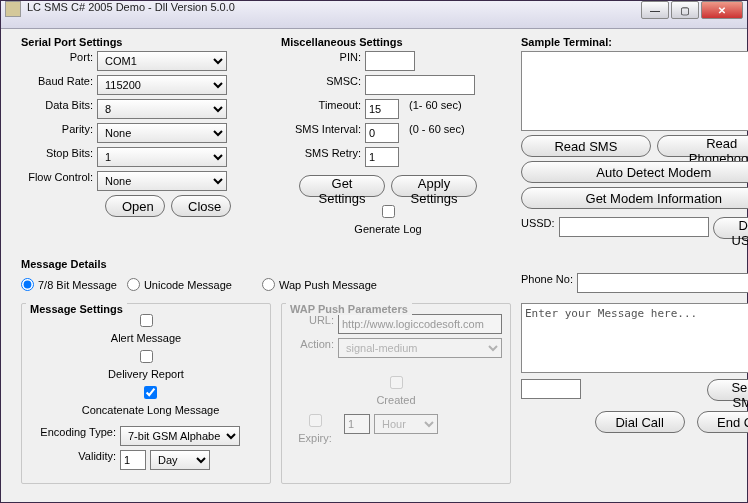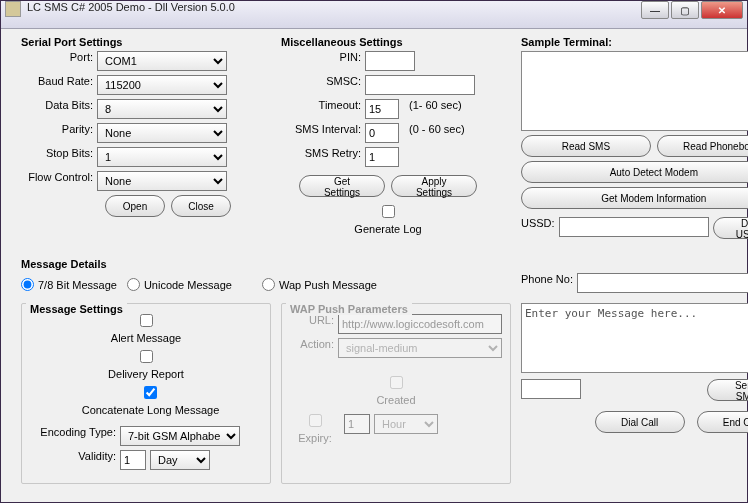--- a/index.html
+++ b/index.html
@@ -13,21 +13,21 @@
 .winbtn.min { background: linear-gradient(#fdfdfd,#d0d0d8); }
 .winbtn.max { background: linear-gradient(#fdfdfd,#d0d0d8); }
 .winbtn.close { background: linear-gradient(#e98,#c33); color:#fff; font-weight:bold; width:42px; }
 .client { flex:1; background:#f0f0f0; padding:8px 12px 10px 12px; display:grid; grid-template-columns: 250px 230px 1fr; grid-template-rows: auto auto; gap: 6px 10px; }
 .groupbox { position:relative; padding: 14px 8px 8px 8px; }
 .groupbox .legend { position:absolute; top:-1px; left:4px; background:#f0f0f0; padding:0 4px; font-weight:bold; }
 .row { display:flex; margin-bottom:4px; gap:4px; }
 .lbl { text-align:right; }
 select, input[type=text] { border:1px solid #7a7a7a; background:#fff; height:20px; font-size:11px; padding:0 3px; }
 select { background: linear-gradient(#fff,#e8e8e8); }
-button { height:22px; border:1px solid #707070; border-radius:11px; background: linear-gradient(#fdfdfd,#e0e0e0); font-size:10px; padding:0 16px; cursor:pointer; }
+button { height:22px; border:1px solid #707070; border-radius:11px; background: linear-gradient(#fdfdfd,#e0e0e0); font-size:13px; padding:0 16px; cursor:pointer; }
 .btnrow { display:flex; gap:6px; justify-content:center; }
 .checkbox { display:flex; align-items:center; gap:5px;flex-direction:column; }
 .checkbox input { width:13px; height:13px; }
 .radio { display:flex; align-items:center; gap:4px; margin-right:10px; }
 .radio input { width:13px; height:13px; }
 .terminal { width:100%; height:80px; border:1px solid #888; background:#fff; resize:none; font-size:11px; }
 .msgbox { width:100%; height:70px; border:1px solid #888; background:#fff; padding:3px; font-size:11px; color:#555; }
 .disabled { color:#999; }
 .disabled input, .disabled select { background:#f4f4f4; color:#999; }
 fieldset { border:1px solid #c8c8c8; border-radius:2px; padding:10px 8px 8px 8px; margin:0; position:relative; }

